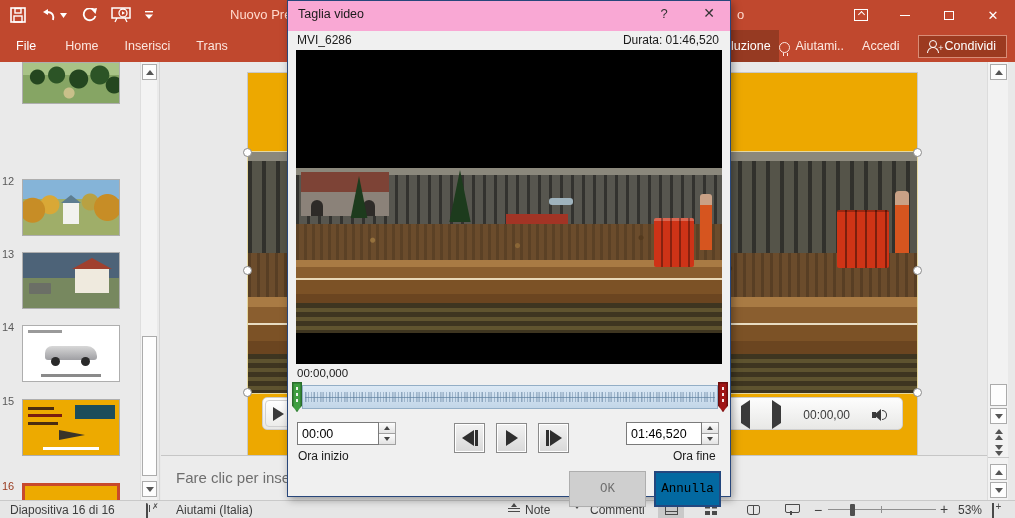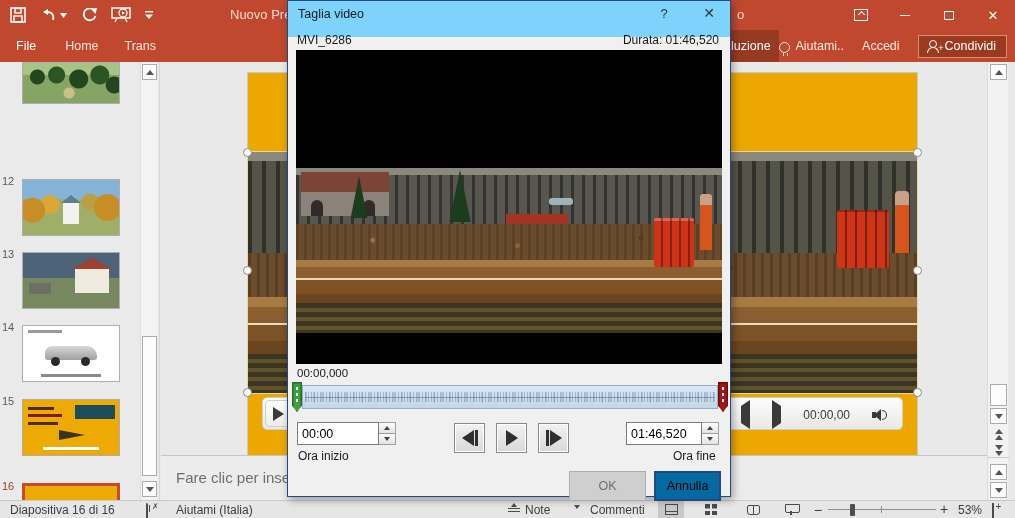--- a/index.html
+++ b/index.html
@@ -150,21 +150,21 @@
   .v-show::before { content:""; position:absolute; left:0; top:0; width:13px; height:7px; border:1px solid #4a4a4a; border-radius:0 0 2px 2px; }
   .v-show::after { content:""; position:absolute; left:5.5px; top:7px; width:2px; height:4px; background:#4a4a4a; }
   .zoom-track { position:absolute; top:8px; width:108px; height:1px; background:#8f8f8f; }
   .zoom-tick { position:absolute; top:5px; width:1px; height:7px; background:#8f8f8f; }
   .zoom-thumb { position:absolute; top:3px; width:5px; height:12px; background:#4f4f4f; border-radius:1px; }
   .fit-ic { width:13px; height:11px; border:1px solid #4a4a4a; position:relative; }
   .fit-ic::after { content:"+"; position:absolute; left:2.5px; top:-3px; font-size:10px; color:#4a4a4a; }
 
   
   .dialog { position:absolute; left:287px; top:0; width:444px; height:497px; background:#f0f0f0; border:1px solid #28477b; box-shadow:2px 3px 8px rgba(0,0,0,.35); z-index:10; }
-  .dlg-title { position:absolute; left:0; top:0; width:100%; height:36px; background:#7dd3fc; }
+  .dlg-title { position:absolute; left:0; top:0; width:100%; height:30px; background:#f9a8d4; }
   .dlg-title-text { position:absolute; left:10px; top:6px; font-size:12.5px; color:#1a1a1a; }
   .dlg-help { position:absolute; right:56px; top:5px; font-size:13px; color:#333; width:20px; text-align:center; }
   .dlg-close { position:absolute; right:8px; top:4px; font-size:14px; color:#333; width:26px; text-align:center; }
   .dlg-videoname { position:absolute; left:9px; top:32px; font-size:12px; color:#1a1a1a; }
   .dlg-duration { position:absolute; right:11px; top:32px; font-size:12px; color:#1a1a1a; }
   .preview { position:absolute; left:8px; top:49px; width:426px; height:314px; background:#000; overflow:hidden; }
   .pv-scene { position:absolute; left:0; top:118px; width:100%; height:165px; }
   .pv-backdrop { position:absolute; left:0; top:0; width:100%; height:34%; background:#57564f;
     background-image:linear-gradient(#8b887c 0 12%, transparent 12%), repeating-linear-gradient(90deg, rgba(15,15,15,.5) 0 3px, transparent 3px 11px); }
   .pv-station { position:absolute; left:5px; top:4px; width:88px; height:44px;
@@ -206,21 +206,21 @@
   .spin-btns { width:17px; height:23px; display:flex; flex-direction:column; border:1px solid #a0a0a0; border-left:none; }
   .spin-b { flex:1; background:linear-gradient(#fdfdfd,#e3e3e3); display:flex; align-items:center; justify-content:center; }
   .spin-b + .spin-b { border-top:1px solid #a0a0a0; }
   .tri-u { width:0; height:0; border-left:3.5px solid transparent; border-right:3.5px solid transparent; border-bottom:4px solid #444; }
   .tri-d { width:0; height:0; border-left:3.5px solid transparent; border-right:3.5px solid transparent; border-top:4px solid #444; }
   .dlg-label { position:absolute; font-size:12px; color:#1a1a1a; }
   .pbtn { position:absolute; top:422px; width:31px; height:30px; background:linear-gradient(#f2f2f2,#d8d8d8); border:1px solid #8a8a8a; box-shadow:inset 0 0 0 1px #fff; display:flex; align-items:center; justify-content:center; gap:1px; }
   .pb-tri-l { width:0; height:0; border-right:12px solid #2e2e2e; border-top:8px solid transparent; border-bottom:8px solid transparent; }
   .pb-tri-r { width:0; height:0; border-left:12px solid #2e2e2e; border-top:8px solid transparent; border-bottom:8px solid transparent; }
   .pb-bar { width:3px; height:16px; background:#2e2e2e; }
-  .dlg-btn { position:absolute; top:470px; height:30px; font-size:12.5px; display:flex; align-items:center; justify-content:center; font-family:Liberation Sans, sans-serif; }
+  .dlg-btn { position:absolute; top:470px; height:36px; font-size:12.5px; display:flex; align-items:center; justify-content:center; font-family:Liberation Mono, monospace; }
   .btn-ok { left:281px; width:77px; background:#cfcfcf; border:1px solid #aeaeae; color:#6f6f6f; }
   .btn-cancel { left:366px; width:67px; background:#0369a1; border:2px solid #24477e; color:#000; }
 </style>
 </head>
 <body>
 
 <div class="app">
 
   <div class="titlebar">
     <div class="qat">
@@ -275,20 +275,21 @@
         </span>
       <span class="winbtn close-ic">✕</span>
     </div>
   </div>
 
   <div class="tabsrow">
     <div class="tabs-clip">
       <div class="tabs-left">
         <span class="tab file">File</span>
         <span class="tab">Home</span>
+        <span class="tab">Inserisci</span>
         <span class="tab">Trans</span>
       </div>
     </div>
     <span class="ctx-frag">luzione</span>
     <div class="rib-right">
       <span class="rib-item">
         <span class="bulb"></span>
         <span>Aiutami..</span>
       </span>
       <span class="rib-item">

